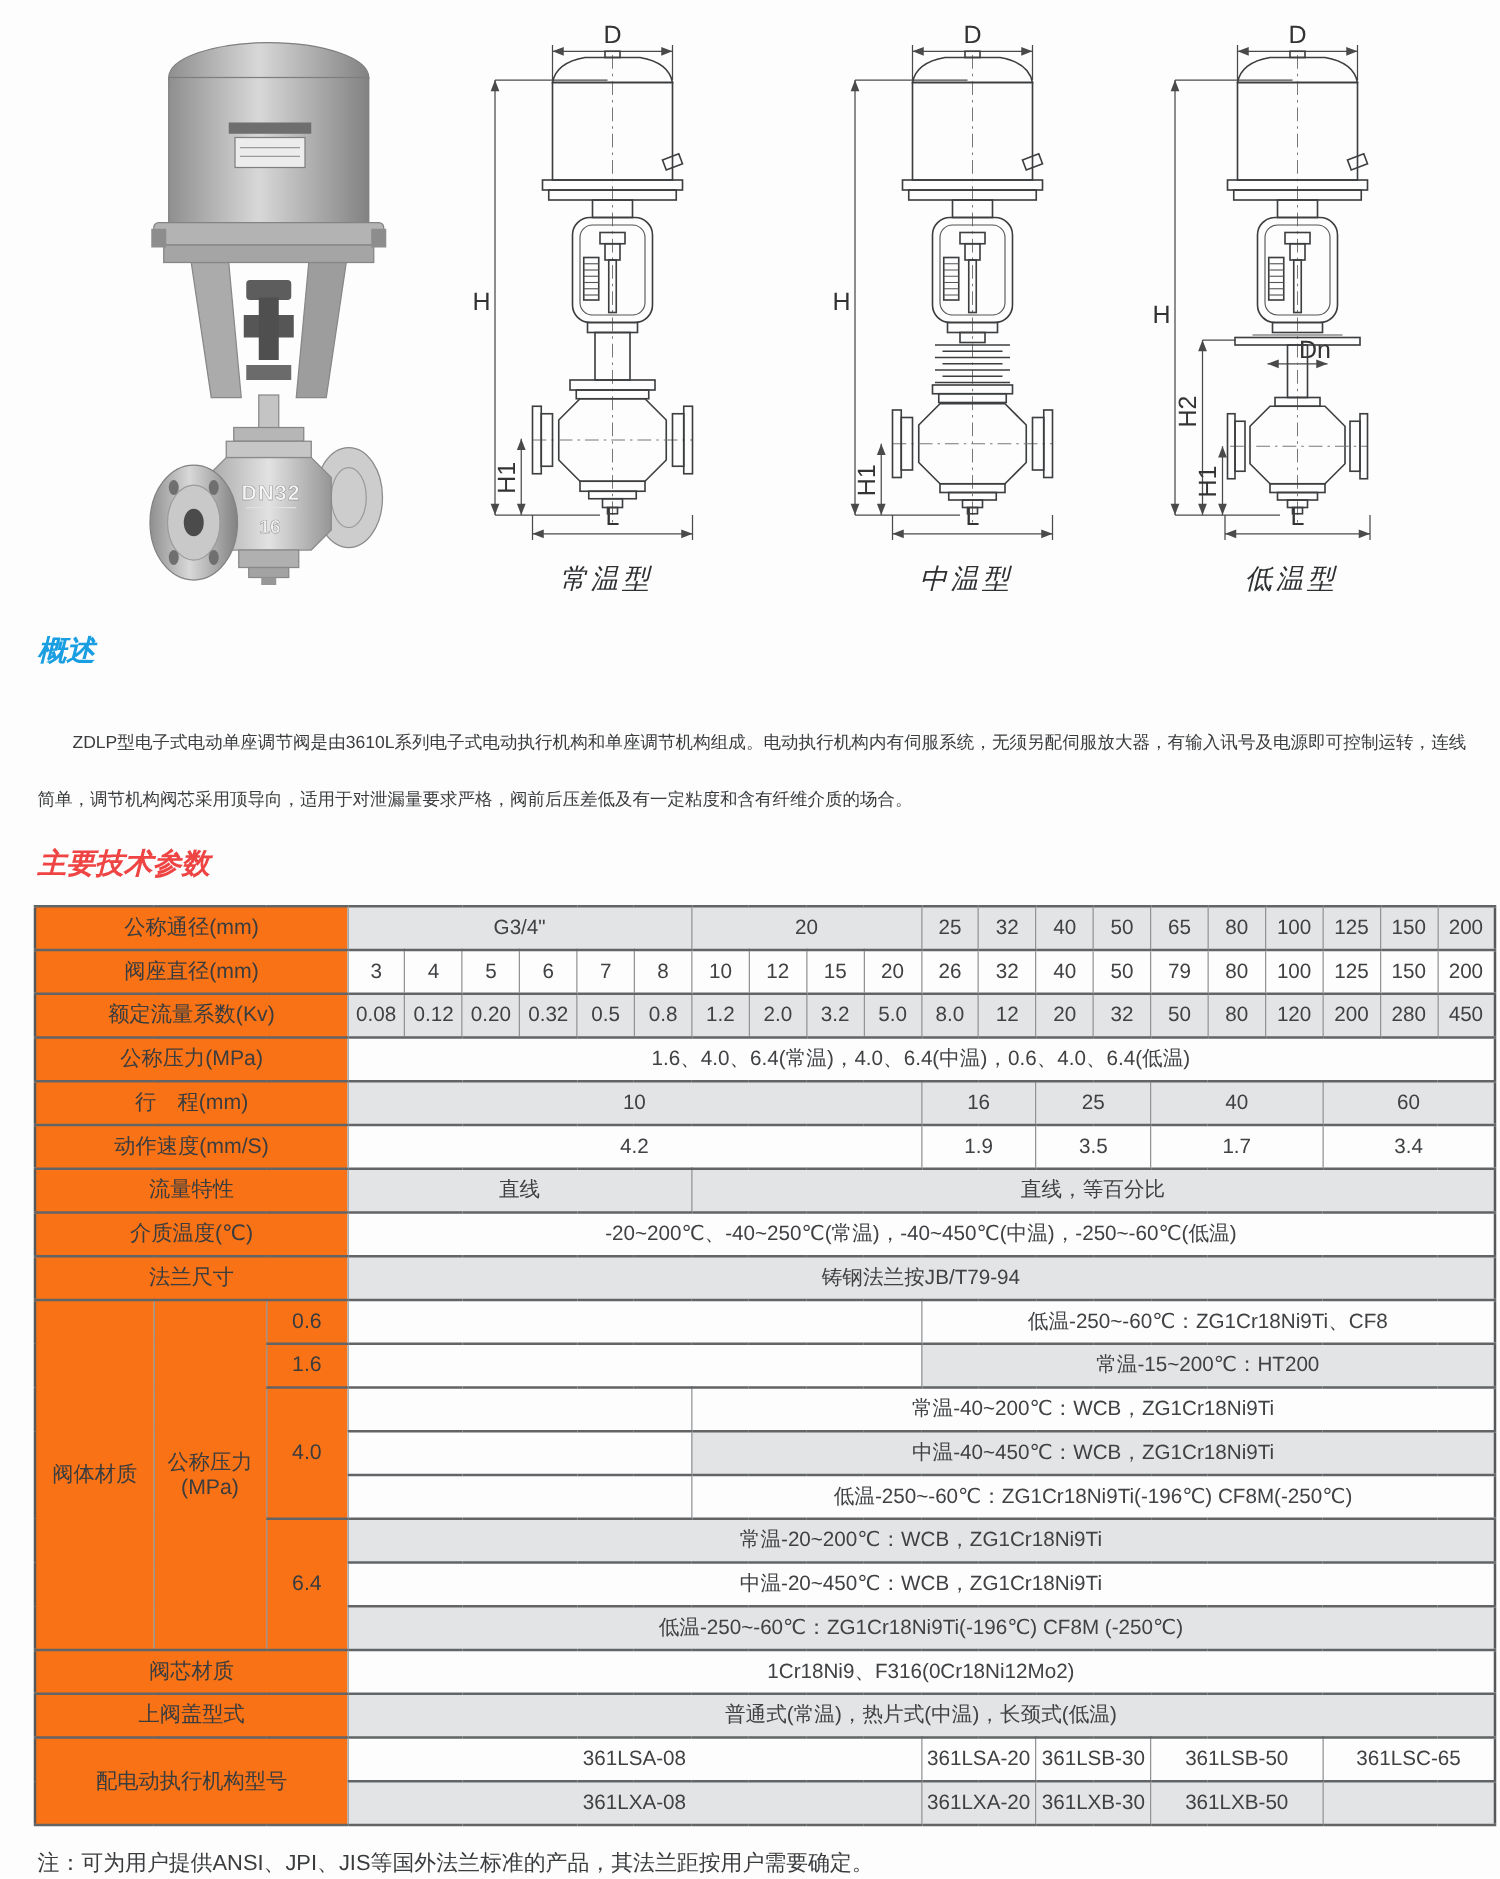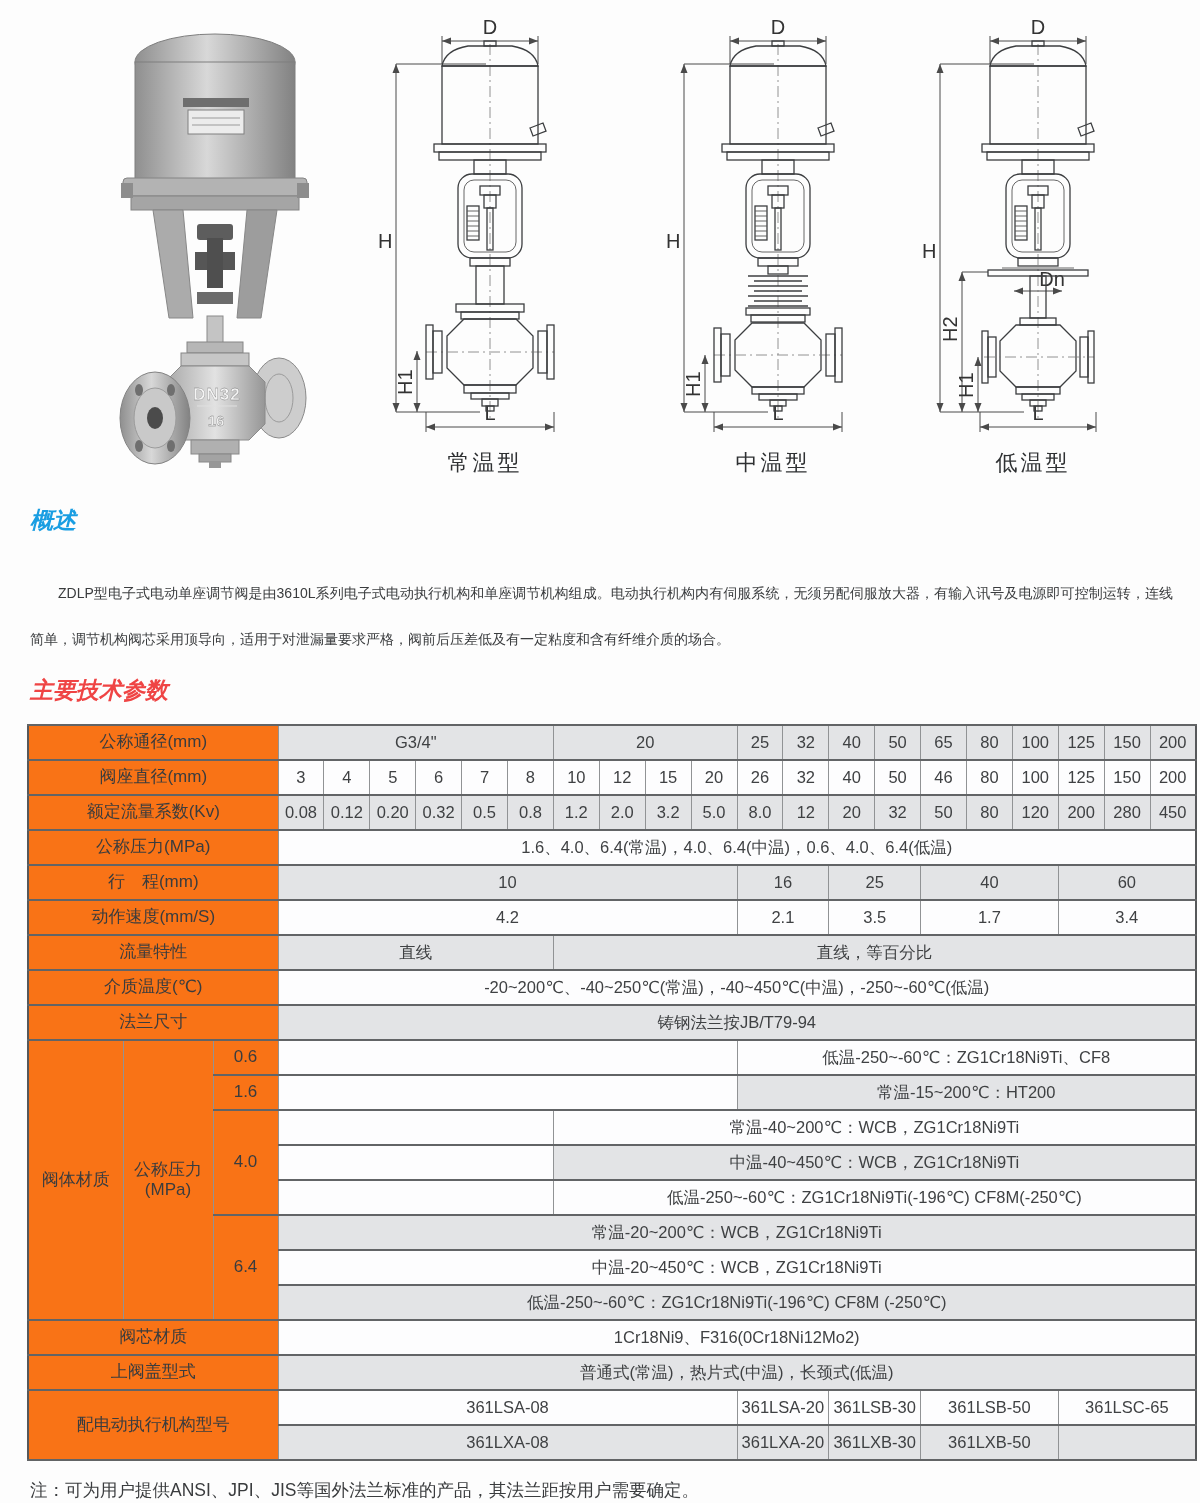--- a/index.html
+++ b/index.html
@@ -2,21 +2,21 @@
 <html><head>
 <meta charset="utf-8">
 <style>
   html,body{margin:0;padding:0;background:#ffffff;}
   .page{position:relative;width:1200px;height:1503px;background:#fdfdfd;overflow:hidden;
         font-family:"Liberation Sans","DejaVu Sans",sans-serif;color:#3d3f41;}
   
   .figures{position:absolute;left:0;top:0;width:1200px;height:483px;}
   .fig{position:absolute;top:20px;}
   .fig svg{display:block;}
-  .caption{position:absolute;top:448px;font-size:22px;letter-spacing:3px;color:#2e3032;text-align:center;width:230px;}
+  .caption{position:absolute;top:448px;font-size:22px;letter-spacing:3px;color:#2e3032;text-align:center;width:230px;font-style:italic;}
   .drawing text{font-size:20px;fill:#333;font-family:"Liberation Sans",sans-serif;}
   .drawing .dim-line{stroke:#4a4a4a;stroke-width:1;fill:none;}
   .drawing .dim-arrow{fill:#4a4a4a;stroke:none;}
   .drawing .ln{stroke:#3c3e40;stroke-width:1.3;fill:none;}
   .drawing .thin{stroke:#555;stroke-width:0.9;fill:none;}
   .drawing .cl{stroke:#777;stroke-width:0.8;fill:none;stroke-dasharray:11 4 2 4;}
   
   .sect-heading{margin:0;padding:0;position:absolute;left:30px;font-size:23px;font-weight:bold;font-style:italic;}
   .overview-text{position:absolute;left:30px;top:556px;width:1143px;font-size:14px;line-height:46px;
                  text-align:justify;text-indent:2em;color:#3a3c3e;}
@@ -377,21 +377,21 @@
           <td class="w">7</td>
           <td class="w">8</td>
           <td class="w">10</td>
           <td class="w">12</td>
           <td class="w">15</td>
           <td class="w">20</td>
           <td class="w">26</td>
           <td class="w">32</td>
           <td class="w">40</td>
           <td class="w">50</td>
-          <td class="w">46</td>
+          <td class="w">79</td>
           <td class="w">80</td>
           <td class="w">100</td>
           <td class="w">125</td>
           <td class="w">150</td>
           <td class="w">200</td>
         </tr>
         <tr>
           <td colspan="3" class="lbl">额定流量系数(Kv)</td>
           <td class="g">0.08</td>
           <td class="g">0.12</td>
@@ -422,21 +422,21 @@
           <td colspan="3" class="lbl">行　程(mm)</td>
           <td colspan="10" class="g">10</td>
           <td colspan="2" class="g">16</td>
           <td colspan="2" class="g">25</td>
           <td colspan="3" class="g">40</td>
           <td colspan="3" class="g">60</td>
         </tr>
         <tr>
           <td colspan="3" class="lbl">动作速度(mm/S)</td>
           <td colspan="10" class="w">4.2</td>
-          <td colspan="2" class="w">2.1</td>
+          <td colspan="2" class="w">1.9</td>
           <td colspan="2" class="w">3.5</td>
           <td colspan="3" class="w">1.7</td>
           <td colspan="3" class="w">3.4</td>
         </tr>
         <tr>
           <td colspan="3" class="lbl">流量特性</td>
           <td colspan="6" class="g">直线</td>
           <td colspan="14" class="g">直线，等百分比</td>
         </tr>
         <tr>

